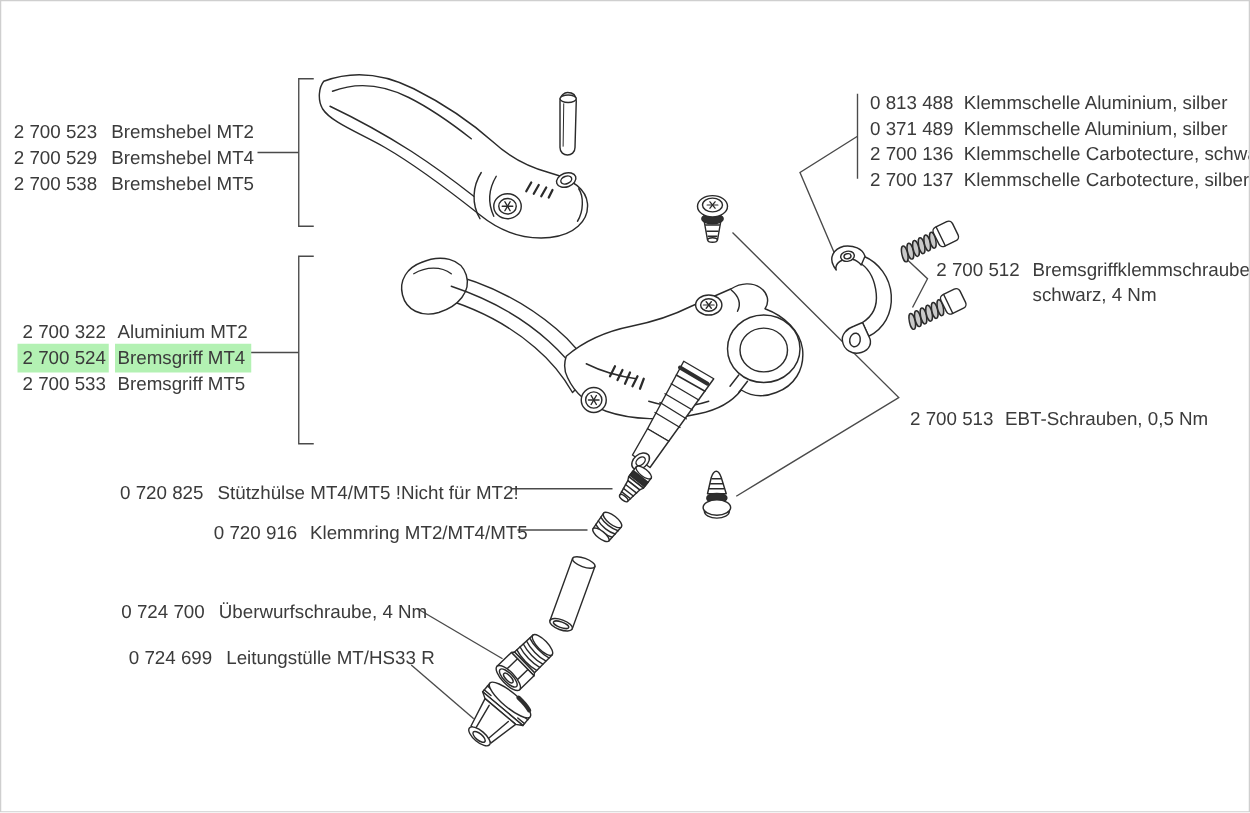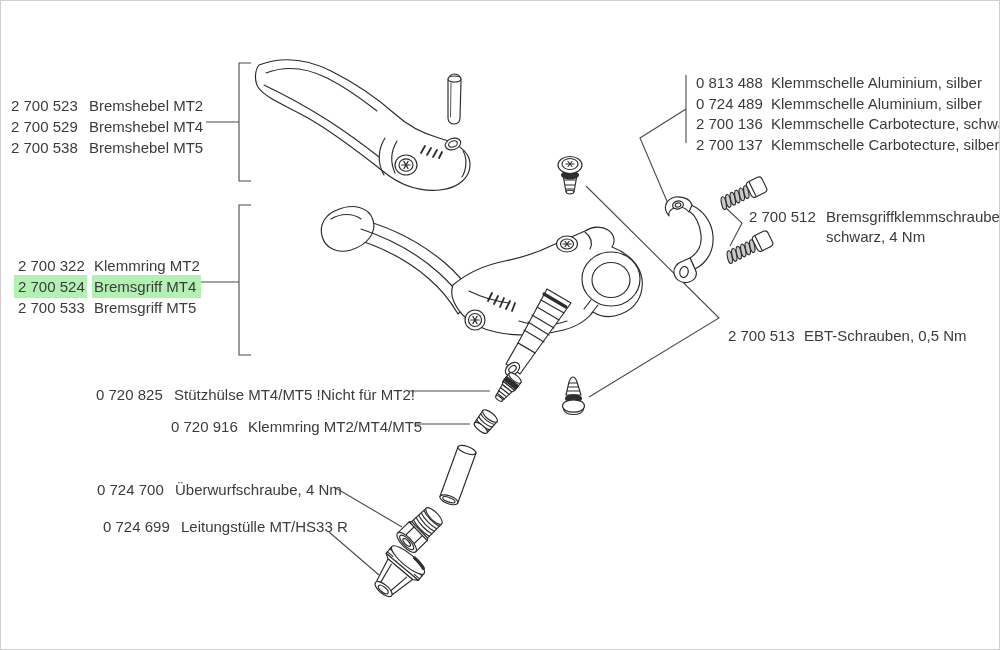--- a/index.html
+++ b/index.html
@@ -239,39 +239,39 @@
     </div>
     <div class="row">
       <span class="num w78">2 700 538</span>
       <span>Bremshebel MT5</span>
     </div>
   </div>
 
   <div class="rows" style="left:17px;top:254px">
     <div class="row">
       <span class="num w76">2 700 322</span>
-      <span>Klemmring MT2</span>
+      <span>Aluminium MT2</span>
     </div>
     <div class="row">
       <span class="num w76"><span class="hl-num">2 700 524</span></span>
       <span><span class="hl-nm">Bremsgriff MT4</span></span>
     </div>
     <div class="row">
       <span class="num w76">2 700 533</span>
       <span>Bremsgriff MT5</span>
     </div>
   </div>
 
   <div class="rows lh20" style="left:695px;top:72px">
     <div class="row">
       <span class="num w75">0 813 488</span>
       <span>Klemmschelle Aluminium, silber</span>
     </div>
     <div class="row">
-      <span class="num w75">0 724 489</span>
+      <span class="num w75">0 371 489</span>
       <span>Klemmschelle Aluminium, silber</span>
     </div>
     <div class="row">
       <span class="num w75">2 700 136</span>
       <span>Klemmschelle Carbotecture, schwarz</span>
     </div>
     <div class="row">
       <span class="num w75">2 700 137</span>
       <span>Klemmschelle Carbotecture, silber</span>
     </div>

